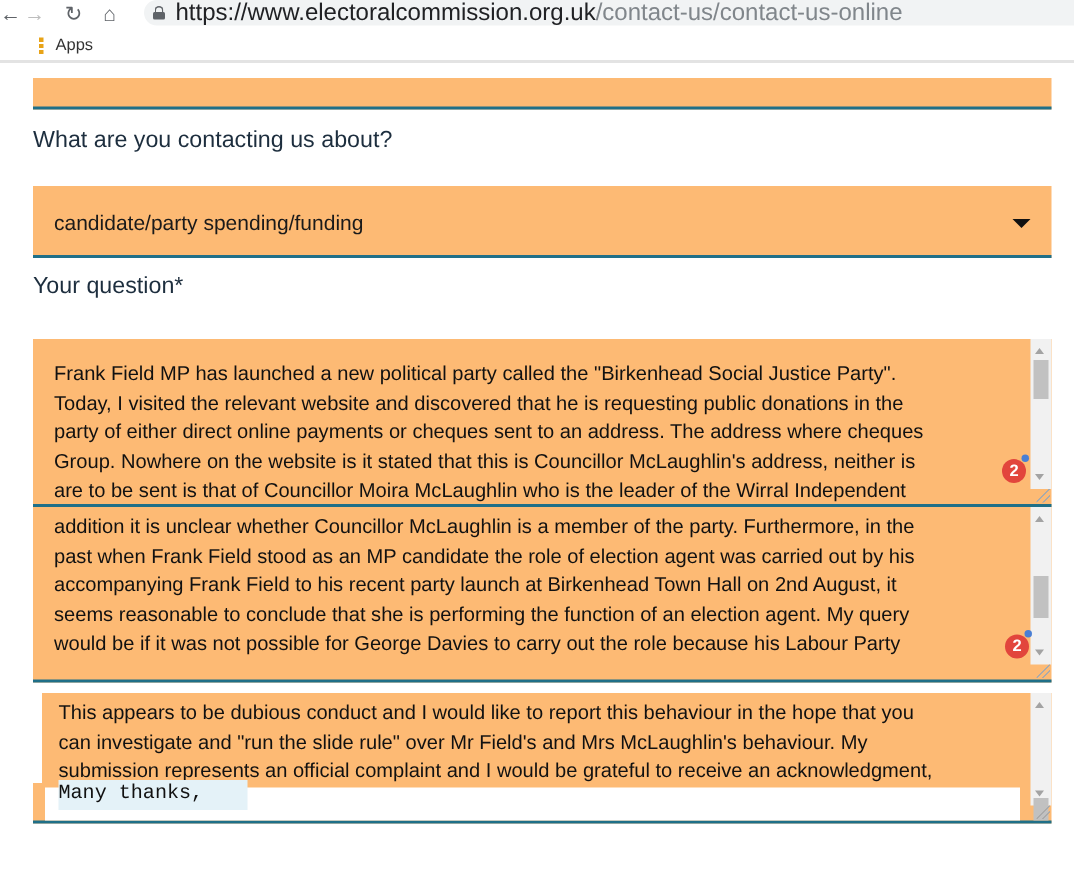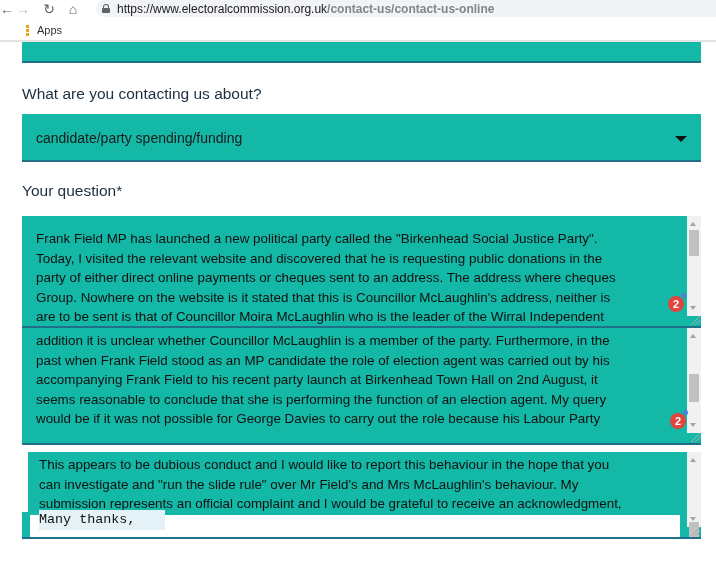--- a/index.html
+++ b/index.html
@@ -1,30 +1,30 @@
 <!DOCTYPE html>
 <html><head>
 <meta charset="utf-8">
 <style>
   * { box-sizing: border-box; margin: 0; padding: 0; }
   html, body { width: 716px; height: 583px; overflow: hidden; background: #ffffff; font-family: "Liberation Sans", sans-serif; }
   .chrome-bar { position: absolute; left: 0; top: 0; width: 716px; height: 17px; background: #ffffff; display: flex; align-items: center; }
   .nav-icon { color: #5f6368; font-size: 14px; width: 18px; text-align: center; }
   .nav-icon.dim { color: #bdbdbd; }
-  .omnibox { position: absolute; left: 96px; top: 0; height: 17px; right: 0; background: #f1f3f4; border-radius: 9px 0 0 9px; display: flex; align-items: center; padding-left: 6px; font-size: 12px; }
+  .omnibox { position: absolute; left: 96px; top: 0; height: 17px; right: 0; background: #f1f3f4; border-radius: 9px 0 0 9px; display: flex; align-items: center; padding-left: 6px; font-size: 16px; }
   .lock { width: 8px; height: 9px; margin-right: 7px; position: relative; }
   .lock::before { content: ""; position: absolute; left: 1px; top: 0; width: 4px; height: 4px; border: 1.5px solid #5f6368; border-bottom: none; border-radius: 3px 3px 0 0; }
   .lock::after { content: ""; position: absolute; left: 0; top: 4px; width: 8px; height: 5px; background: #5f6368; border-radius: 1px; }
   .url-host { color: #202124; }
-  .url-path { color: #80868b; font-weight: bold; }
+  .url-path { color: #80868b; }
   .bookmarks { position: absolute; left: 0; top: 22px; height: 16px; display: flex; align-items: center; font-size: 11px; color: #333; padding-left: 24px; }
   .apps-icon { width: 3px; height: 11px; margin: 0 8px 0 2px; background: linear-gradient(#e8a317 0 30%, transparent 30% 40%, #e8a317 40% 65%, transparent 65% 75%, #e8a317 75%); }
   .divider-shadow { position: absolute; left: 0; top: 40px; width: 716px; height: 2px; background: #e3e3e3; }
 
-  .field { position: absolute; left: 22px; width: 679px; background: #14b8a6; border-bottom: 2px solid #1f6f88; }
+  .field { position: absolute; left: 22px; width: 679px; background: #fdba74; border-bottom: 2px solid #1f6f88; margin-top: 10px; }
   .label { position: absolute; left: 22px; font-size: 15.5px; color: #1d2e3e; }
   .select-value { position: absolute; left: 14px; top: 16px; font-size: 14px; color: #1a1a1a; }
   .caret { position: absolute; right: 14px; top: 22px; width: 0; height: 0; border-left: 6px solid transparent; border-right: 6px solid transparent; border-top: 6px solid #111; }
 
   .textarea { font-size: 13.4px; color: #111; line-height: 19.6px; }
   .ta-text { position: absolute; left: 14px; right: 30px; }
   .ta-line { white-space: nowrap; }
   .scrollbar { position: absolute; right: 0; top: 0; width: 14px; bottom: 10px; background: #f1f1f1; }
   .scroll-up, .scroll-down { position: absolute; left: 3px; width: 0; height: 0; border-left: 3px solid transparent; border-right: 3px solid transparent; }
   .scroll-up { top: 6px; border-bottom: 4px solid #a3a3a3; }

